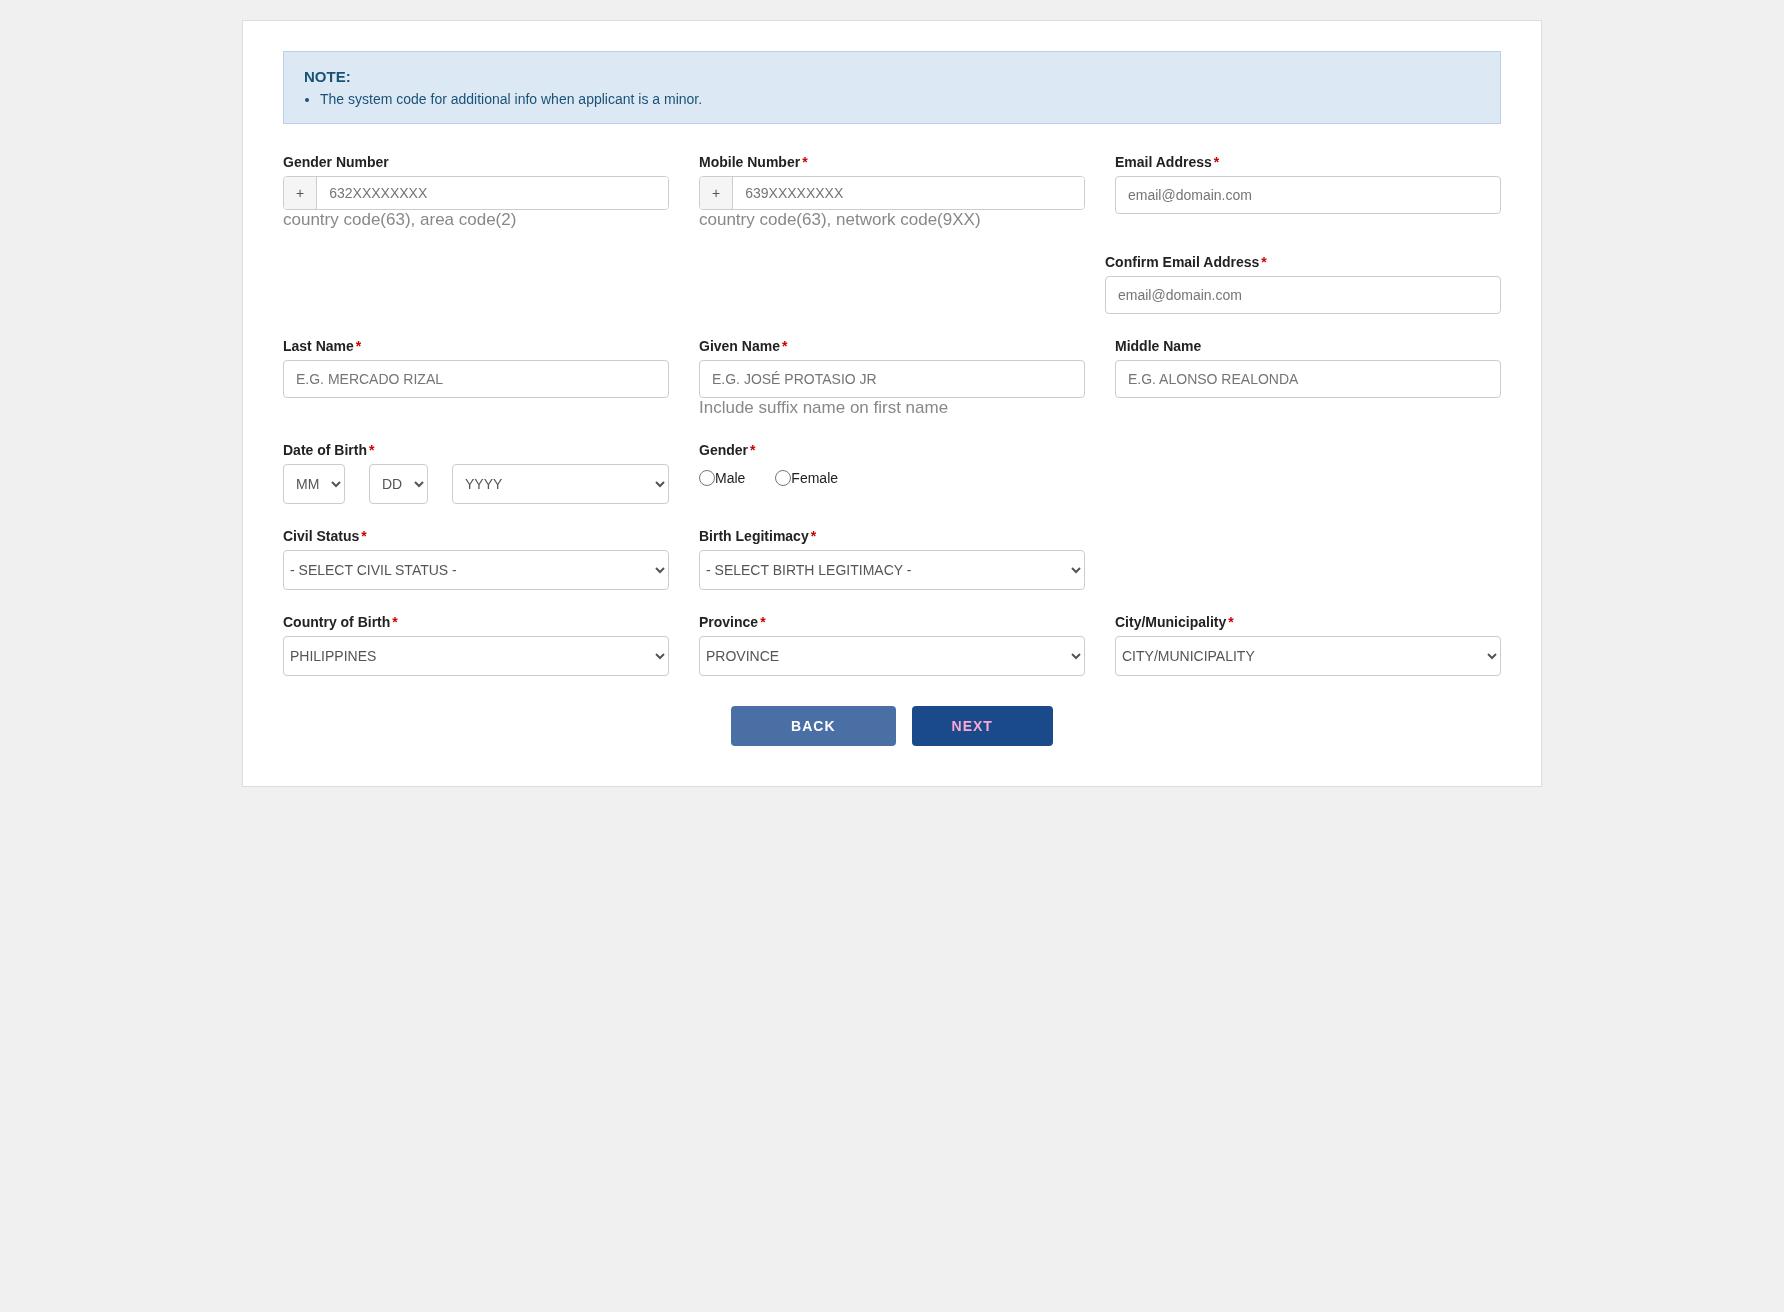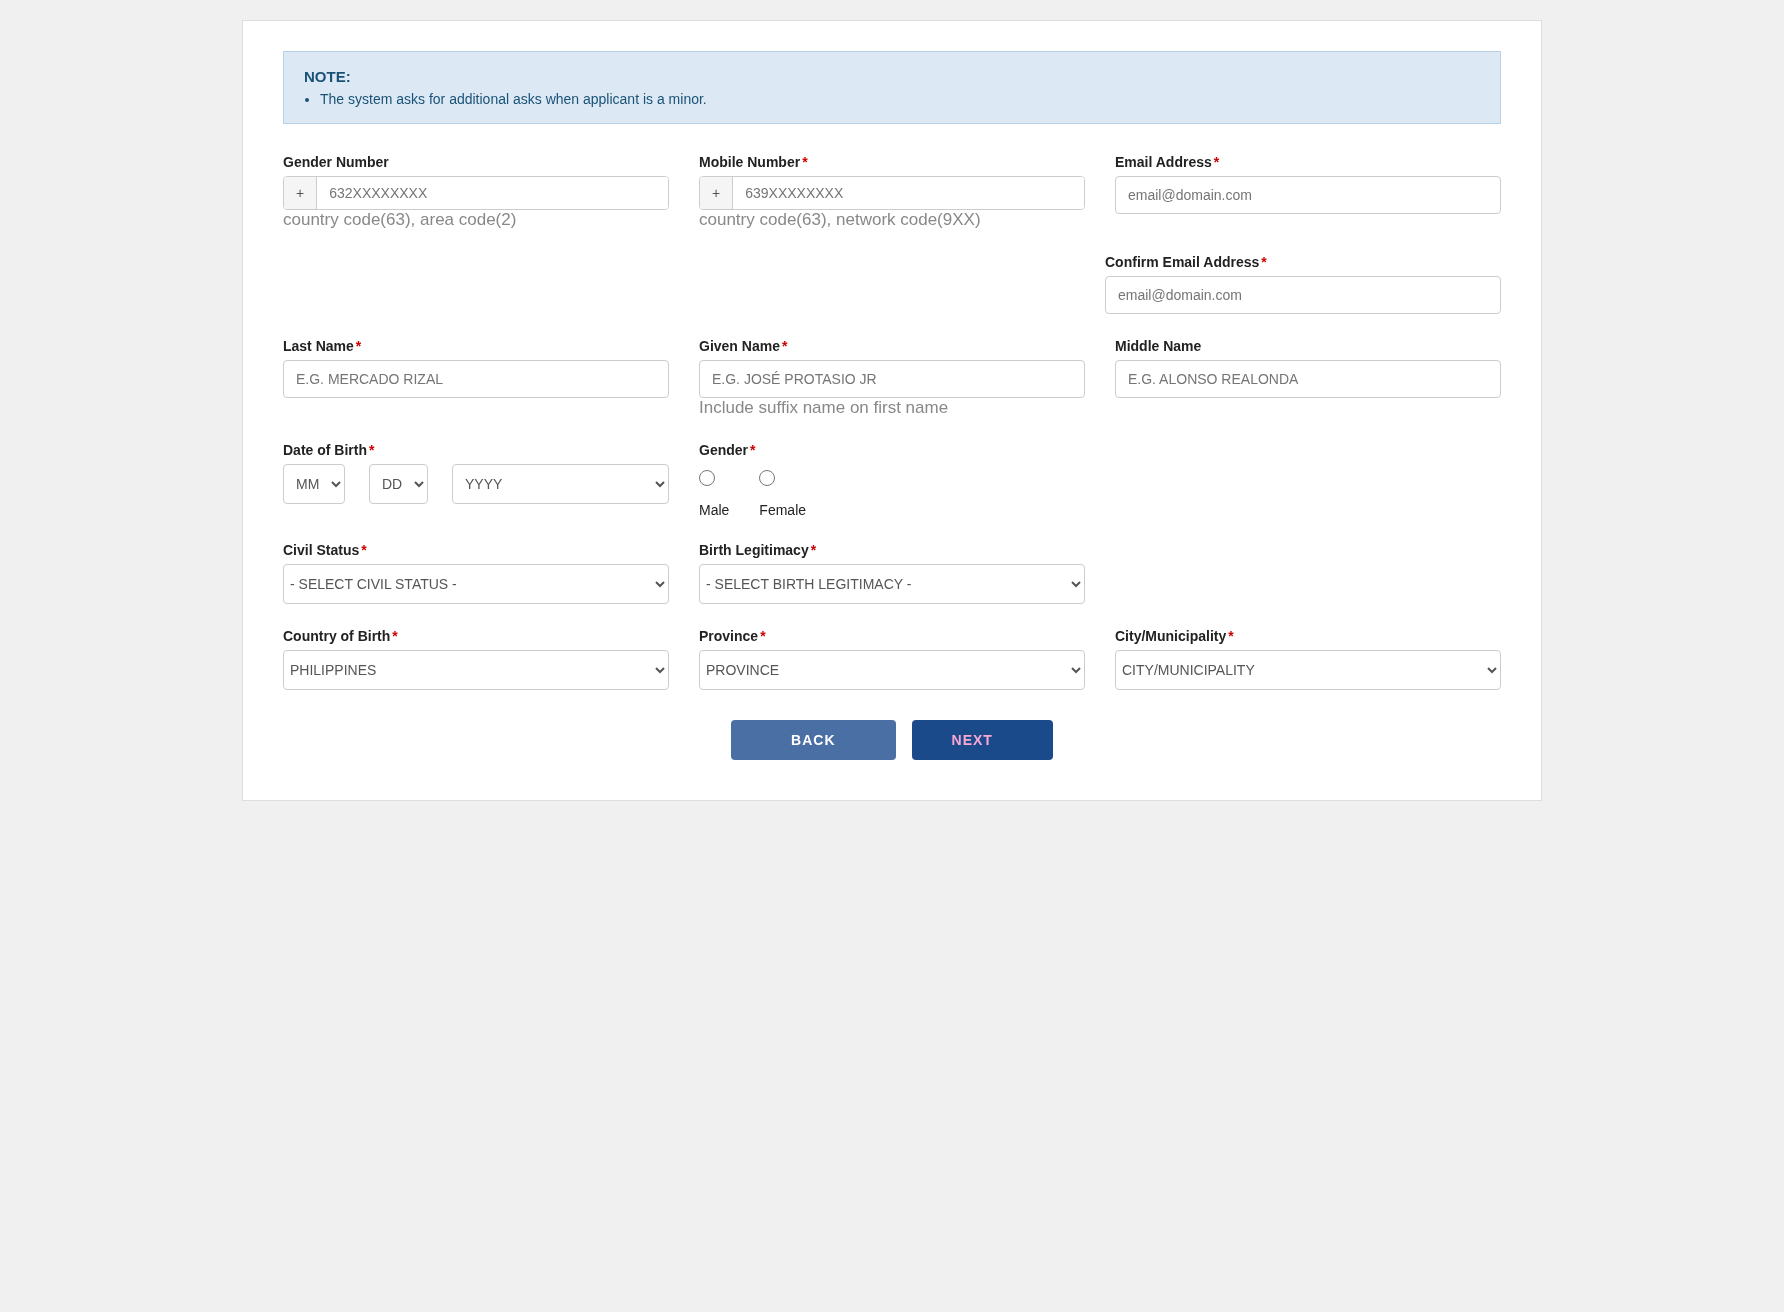--- a/index.html
+++ b/index.html
@@ -127,25 +127,24 @@
     }
     .gender-row {
       display: flex;
       gap: 30px;
       align-items: center;
       padding-top: 6px;
     }
     .gender-option {
       display: flex;
       align-items: flex-start;
-      gap: 16px;
+      gap: 0;
       font-size: 14px;
       color: #222;
       cursor: pointer;
-      flex-direction: column;
     }
     .gender-option input[type="radio"] {
       width: 16px;
       height: 16px;
       cursor: pointer;
     }
     .button-row {
       display: flex;
       justify-content: center;
       gap: 16px;
@@ -171,21 +170,21 @@
     }
   </style>
 </head>
 <body>
 
 <div class="page-container">
 
   <div class="note-box">
     <div class="note-title">NOTE:</div>
     <ul class="note-content">
-      <li>The system asks for additional asks when applicant is a minor.</li>
+      <li>The system code for additional info when applicant is a minor.</li>
     </ul>
   </div>
 
   <div class="form-row">
     <div class="form-col">
       <label class="form-label">Gender Number</label>
       <div class="input-group">
         <span class="input-prefix">+</span>
         <input type="text" placeholder="632XXXXXXXX" style="">
       </div>

